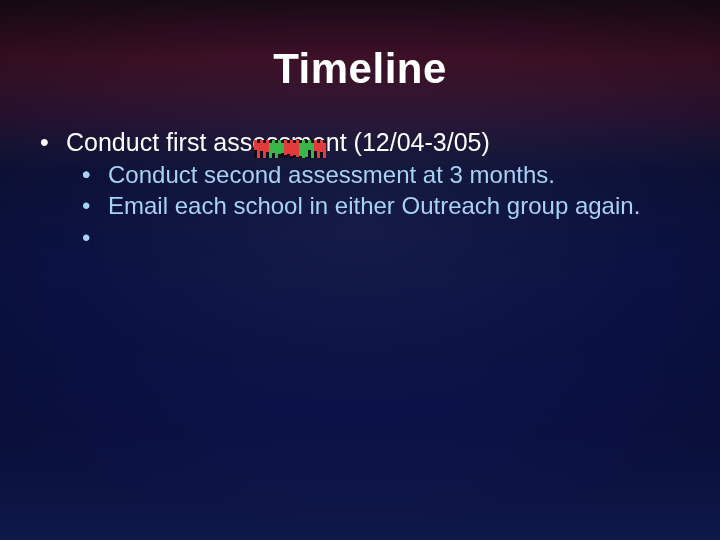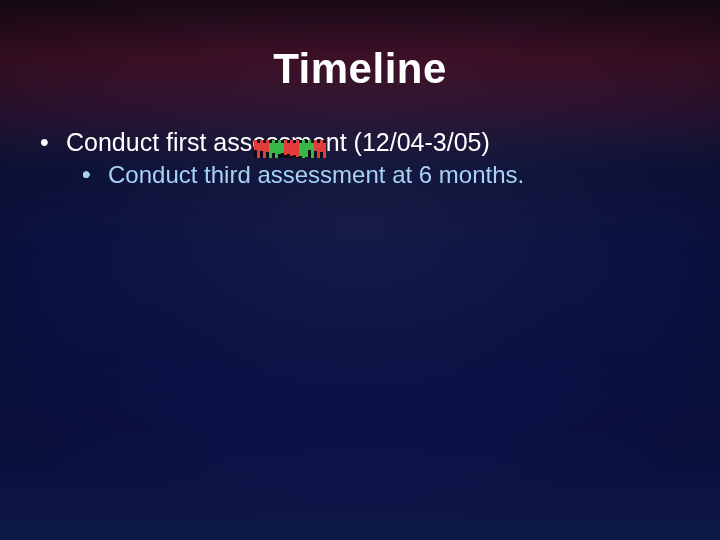--- a/index.html
+++ b/index.html
@@ -158,27 +158,28 @@
       <span class="bullet">•</span>
       <span>Conduct first assessment (12/04-3/05)</span>
     </div>
 
     <div class="lvl2">
       <span class="bullet">•</span>
     </div>
 
     <div class="lvl2">
       <span class="bullet">•</span>
+      <span>Conduct second assessment at 3 months.</span>
     </div>
 
     <div class="lvl2">
       <span class="bullet">•</span>
+      <span>Email each school in either Outreach group again.</span>
     </div>
 
     <div class="lvl2">
       <span class="bullet">•</span>
-      <span>Conduct third assessment at 6 months.</span>
     </div>
 
   </div>
 
   <span class="glitch" id="glitch"><i style="background: rgb(226, 59, 59); height: 10px; margin-top: 0px;"></i><i style="background: rgb(226, 59, 59); height: 15px; margin-top: 3px;"></i><i style="background: rgb(226, 59, 59); height: 11px; margin-top: 0px;"></i><i style="background: rgb(226, 59, 59); height: 16px; margin-top: 3px;"></i><i style="background: rgb(226, 59, 59); height: 12px; margin-top: 0px;"></i><i style="background: rgb(58, 181, 74); height: 17px; margin-top: 3px;"></i><i style="background: rgb(58, 181, 74); height: 13px; margin-top: 0px;"></i><i style="background: rgb(58, 181, 74); height: 18px; margin-top: 3px;"></i><i style="background: rgb(58, 181, 74); height: 14px; margin-top: 0px;"></i><i style="background: rgb(58, 181, 74); height: 10px; margin-top: 3px;"></i><i style="background: rgb(226, 59, 59); height: 15px; margin-top: 0px;"></i><i style="background: rgb(226, 59, 59); height: 11px; margin-top: 3px;"></i><i style="background: rgb(226, 59, 59); height: 16px; margin-top: 0px;"></i><i style="background: rgb(226, 59, 59); height: 12px; margin-top: 3px;"></i><i style="background: rgb(226, 59, 59); height: 17px; margin-top: 0px;"></i><i style="background: rgb(58, 181, 74); height: 13px; margin-top: 3px;"></i><i style="background: rgb(58, 181, 74); height: 18px; margin-top: 0px;"></i><i style="background: rgb(58, 181, 74); height: 14px; margin-top: 3px;"></i><i style="background: rgb(58, 181, 74); height: 10px; margin-top: 0px;"></i><i style="background: rgb(58, 181, 74); height: 15px; margin-top: 3px;"></i><i style="background: rgb(226, 59, 59); height: 11px; margin-top: 0px;"></i><i style="background: rgb(226, 59, 59); height: 16px; margin-top: 3px;"></i><i style="background: rgb(226, 59, 59); height: 12px; margin-top: 0px;"></i><i style="background: rgb(226, 59, 59); height: 17px; margin-top: 3px;"></i></span>
 </div>
 
 </body></html>

